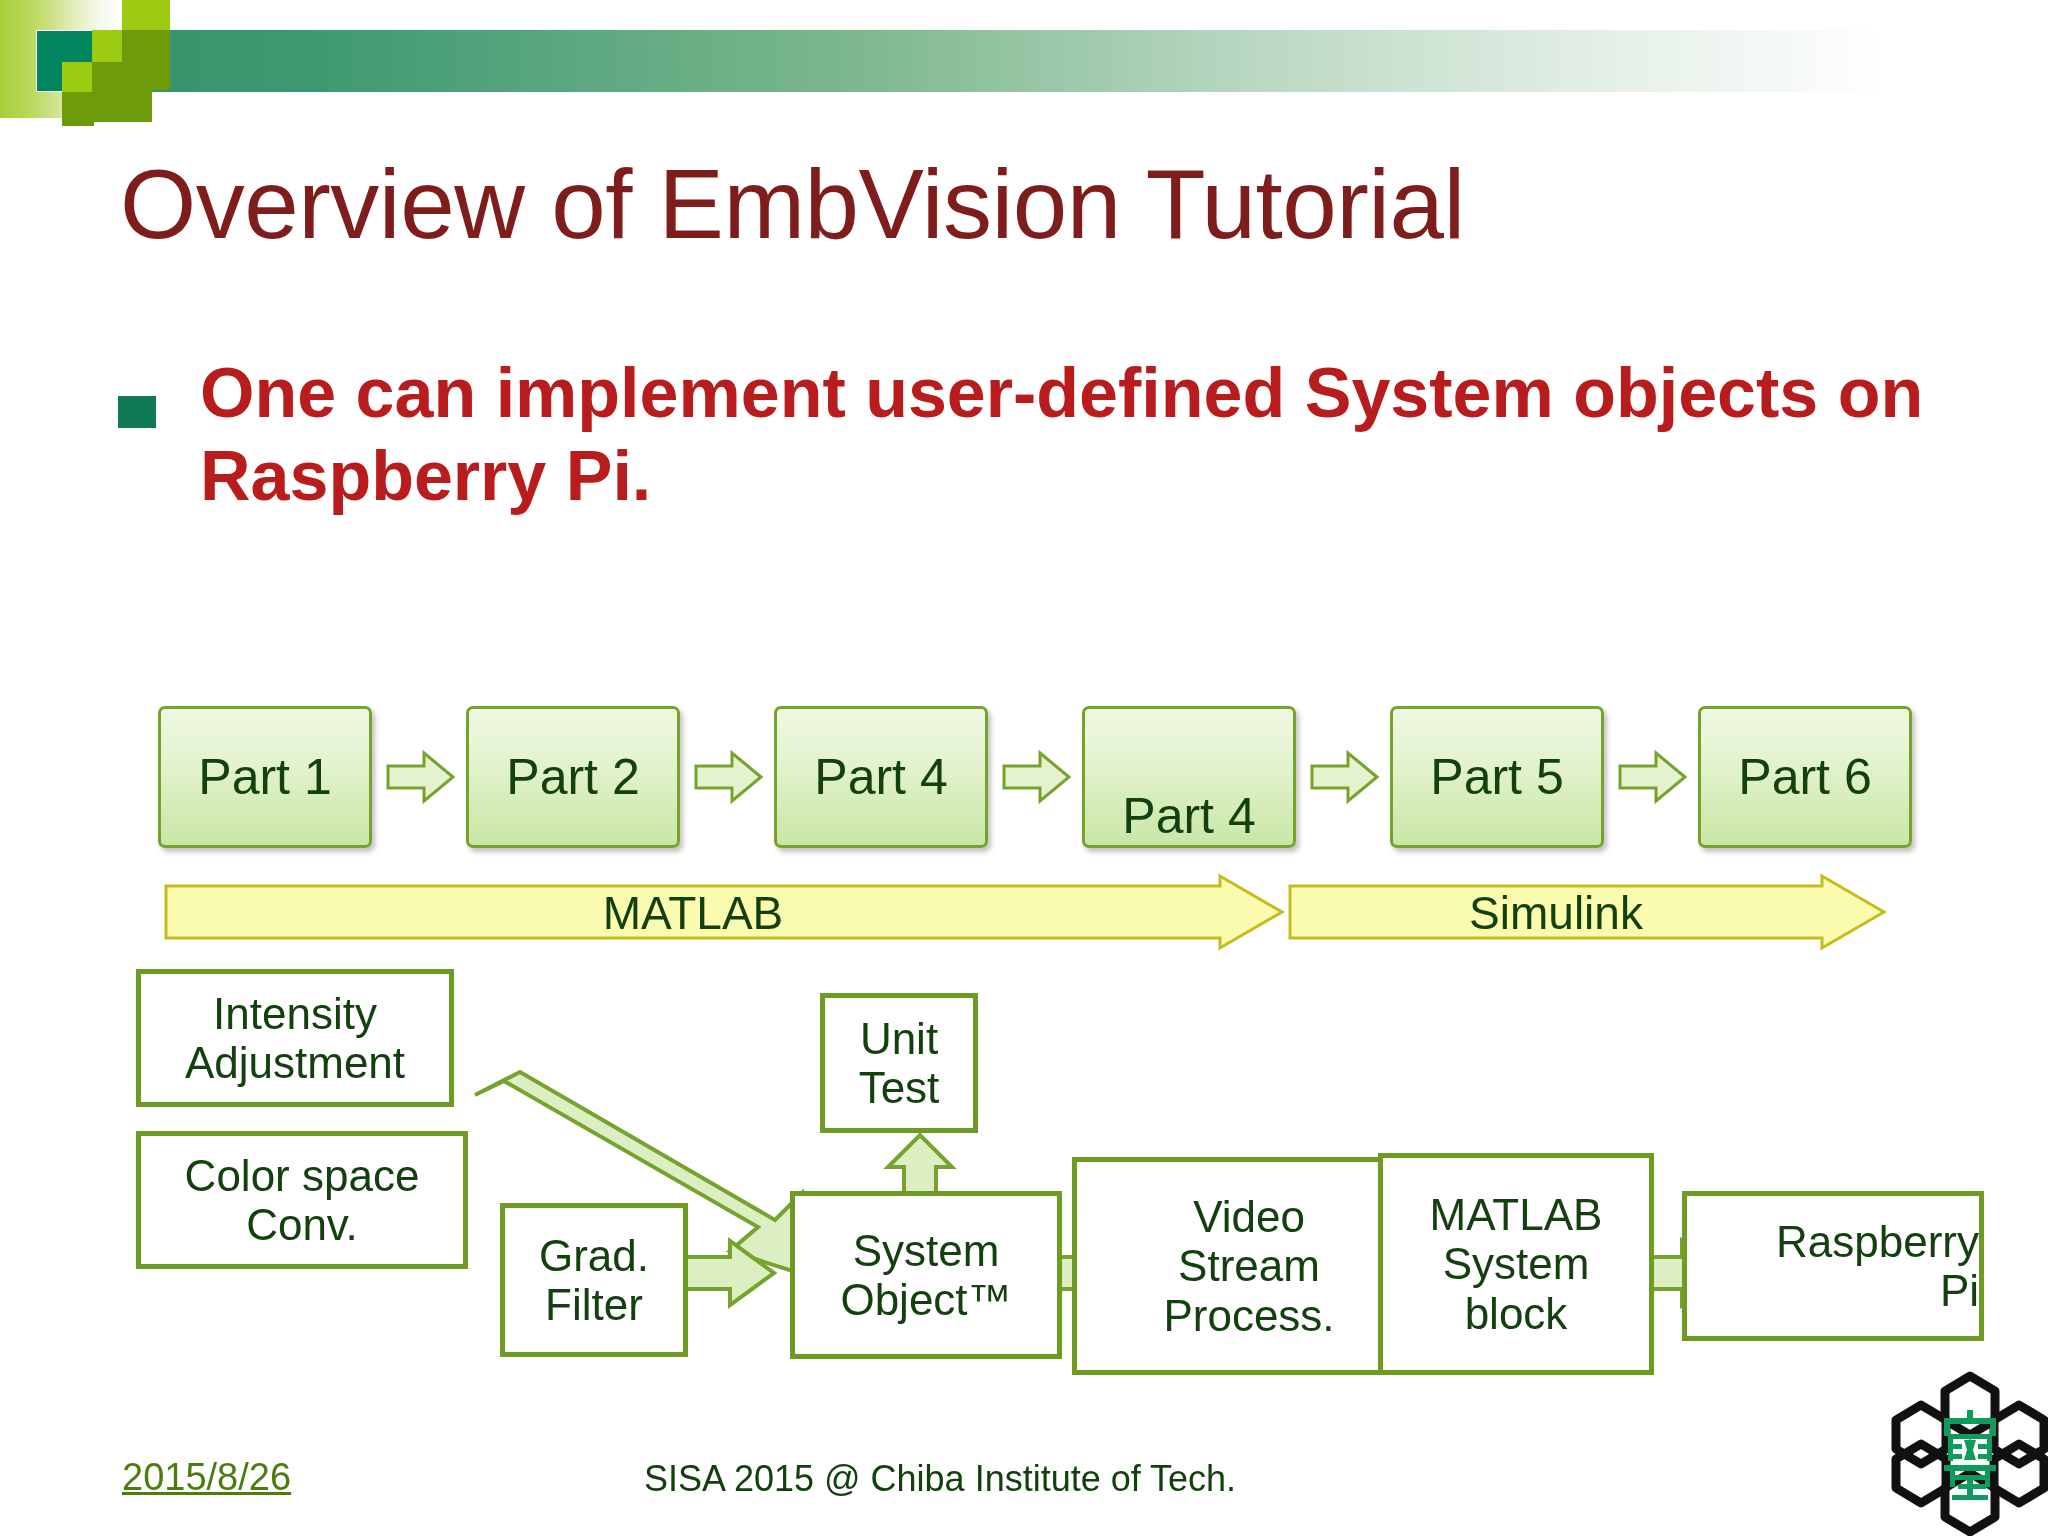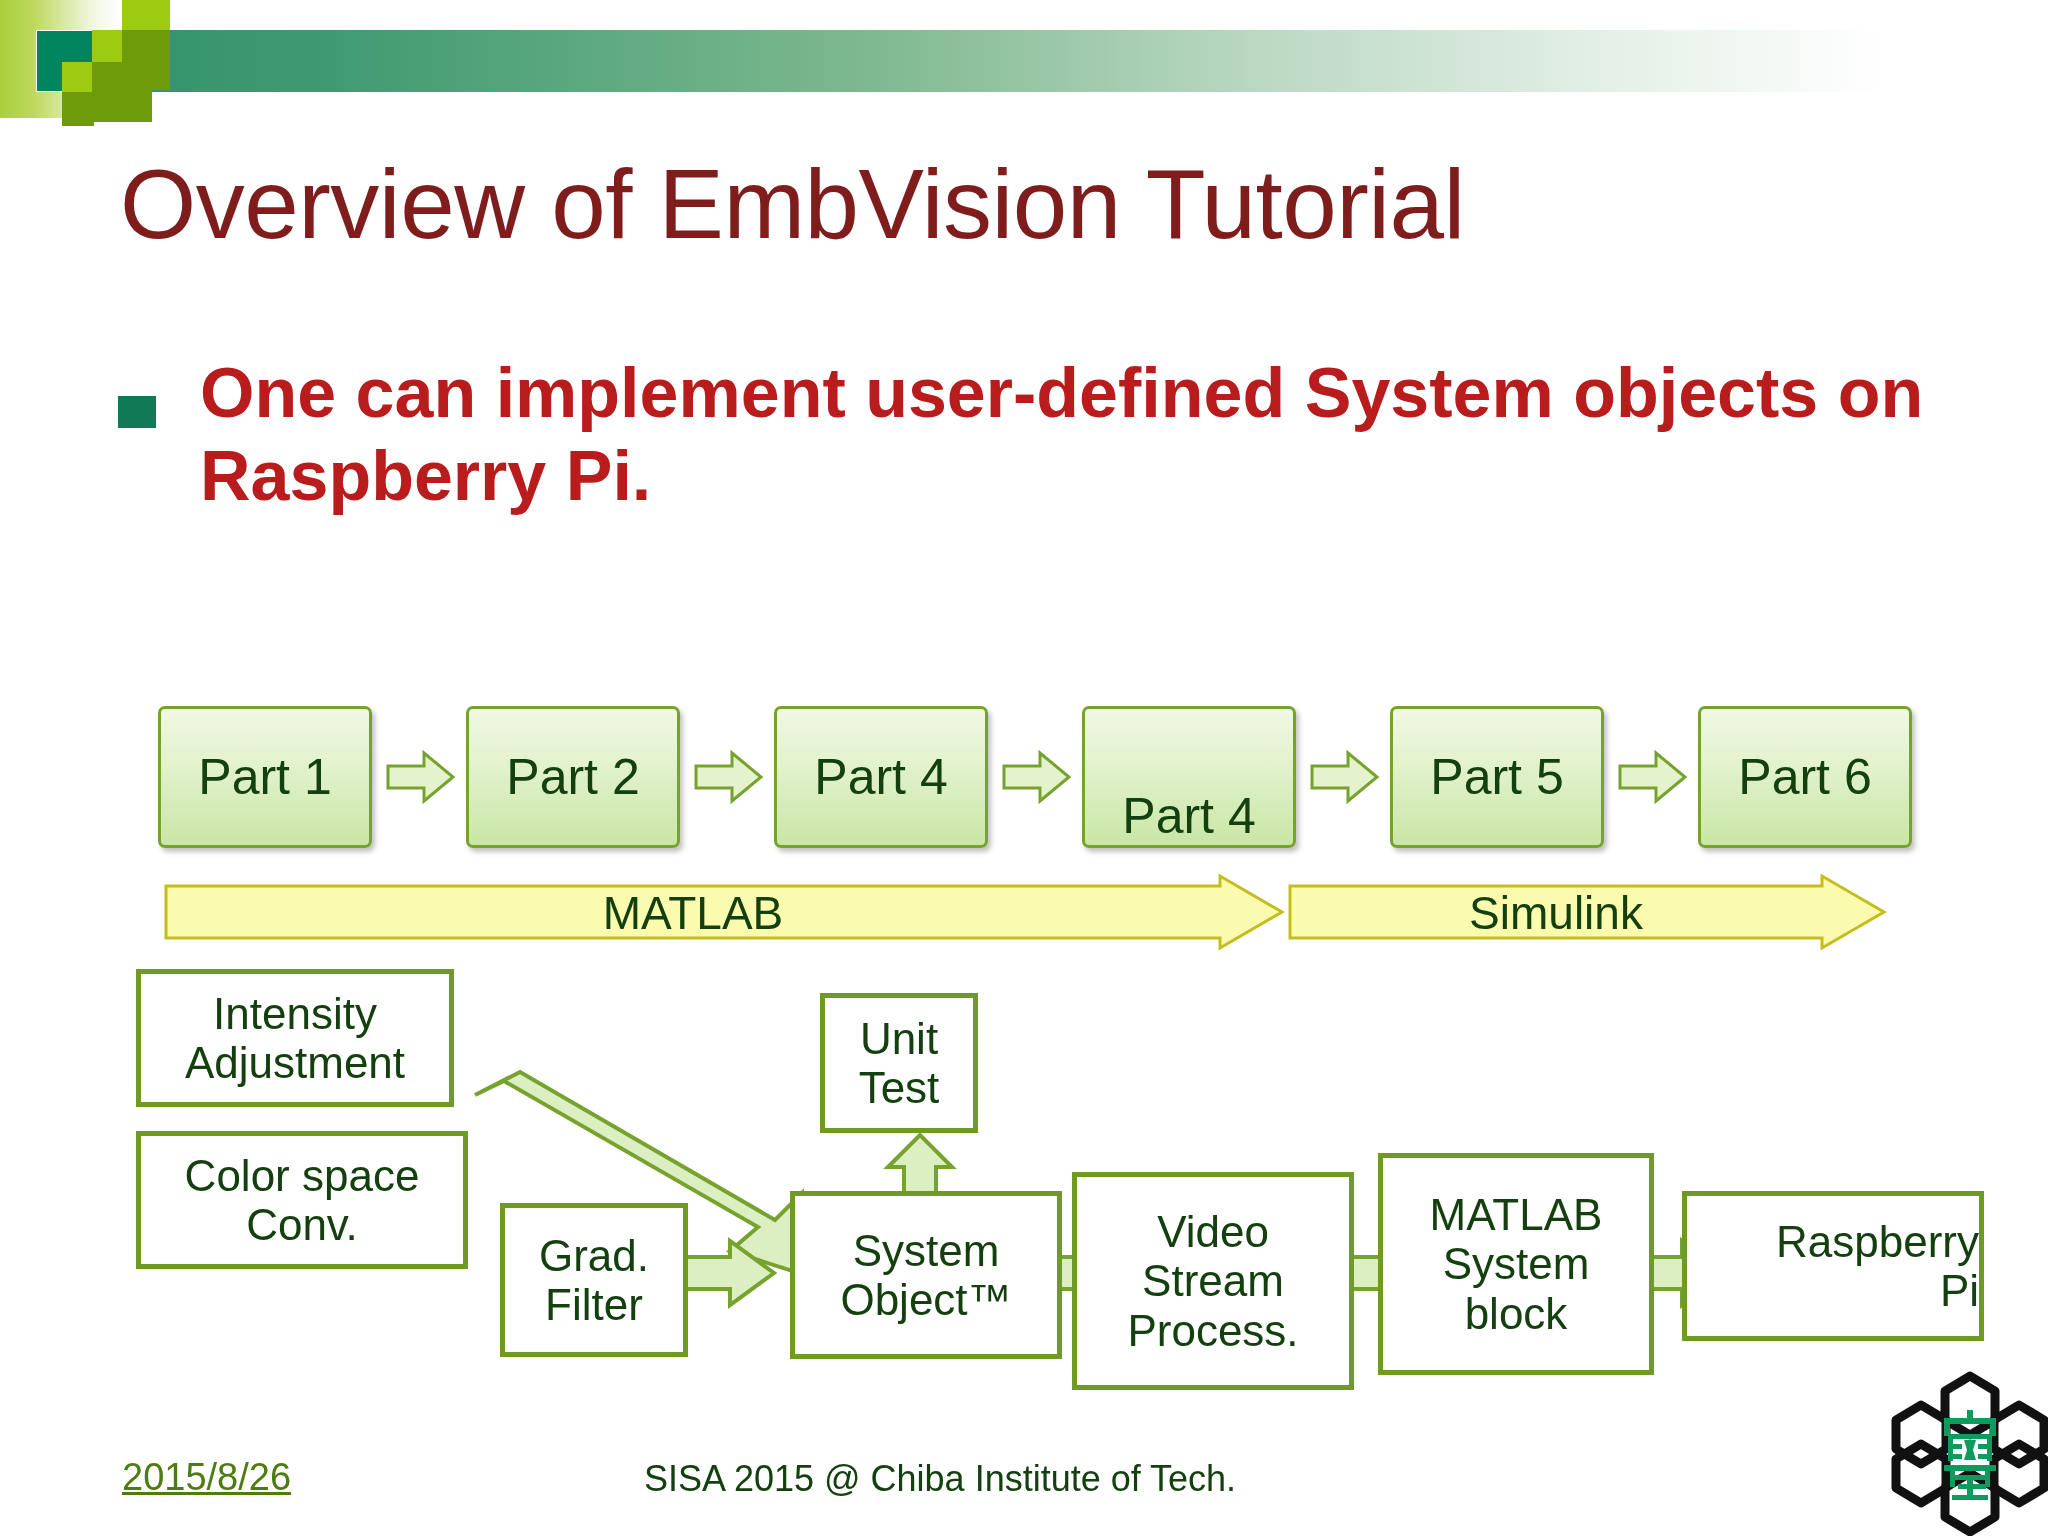--- a/index.html
+++ b/index.html
@@ -213,21 +213,21 @@
     <div class="dbox" style="left:470px;top:248px;width:178px;height:144px;">
       <span>Grad.</span>
       <span>Filter</span>
     </div>
 
     <div class="dbox" style="left:760px;top:236px;width:262px;height:158px;">
       <span>System</span>
       <span>Object™</span>
     </div>
 
-    <div class="dbox" style="left:1042px;top:217px;width:272px;height:208px;">
+    <div class="dbox" style="left:1042px;top:202px;width:272px;height:208px;padding-left:36px;">
       <span>Video</span>
       <span>Stream</span>
       <span>Process.</span>
     </div>
 
     <div class="dbox" style="left:1348px;top:198px;width:266px;height:212px;">
       <span>MATLAB</span>
       <span>System</span>
       <span>block</span>
     </div>

